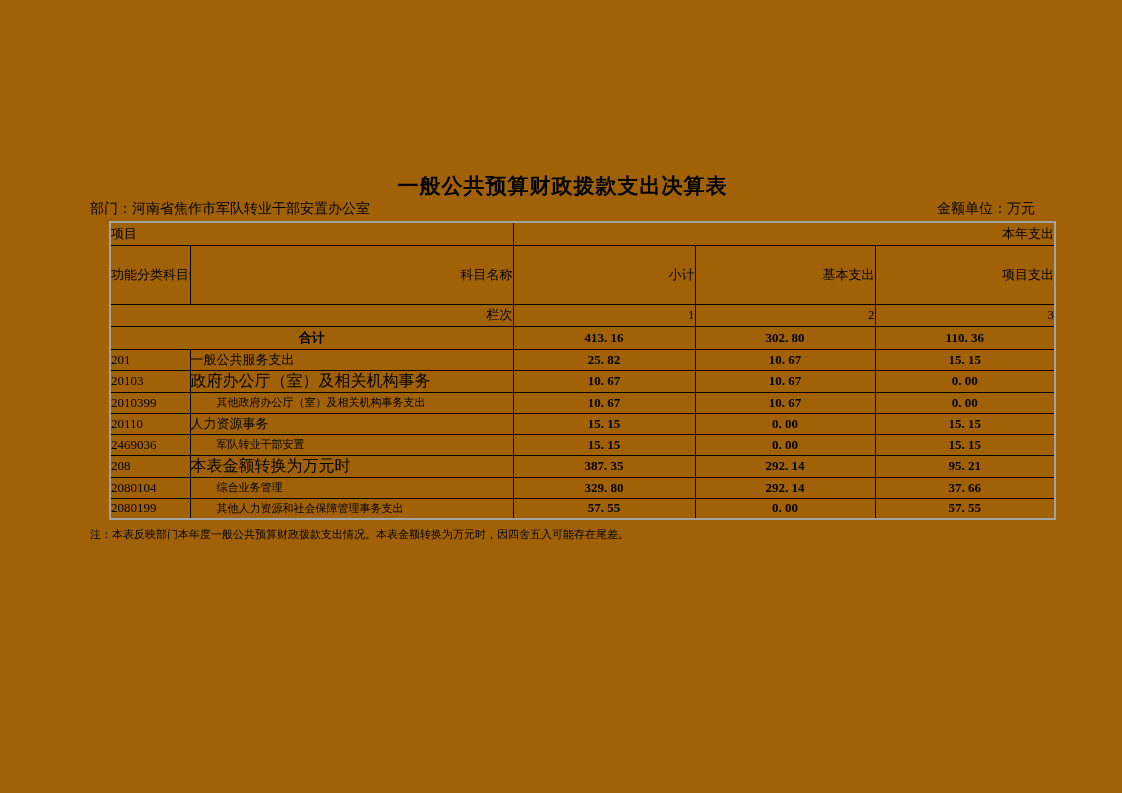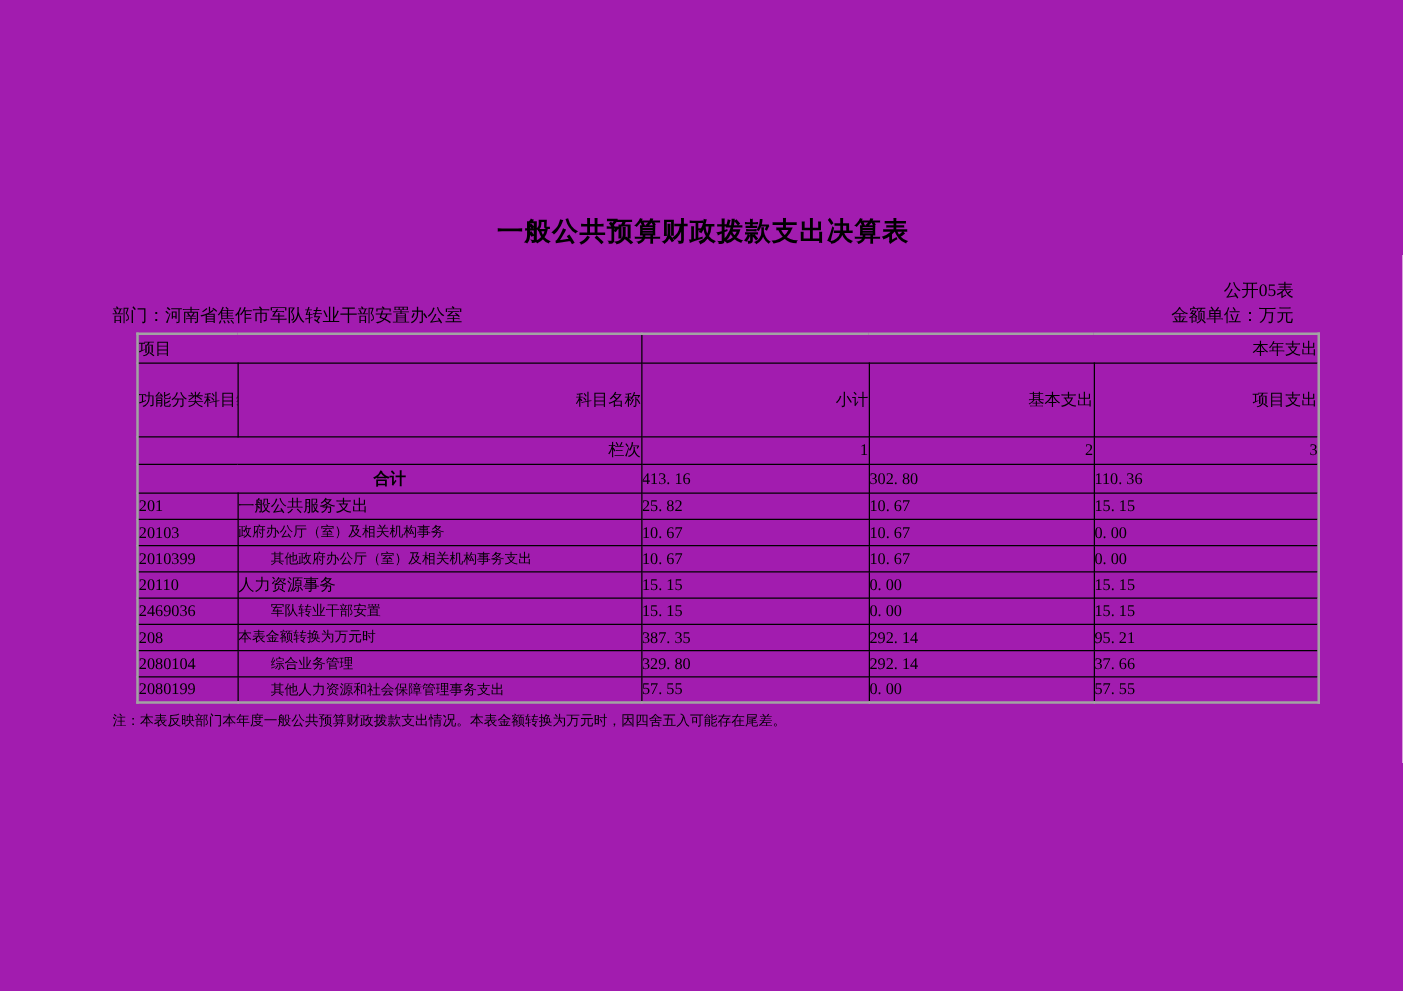--- a/index.html
+++ b/index.html
@@ -1,20 +1,20 @@
 <!DOCTYPE html>
 <html><head>
 <meta charset="utf-8">
 <style>
   html, body { margin: 0; padding: 0; background: #ffffff; }
   .page {
     position: relative;
     width: 1122px;
     height: 793px;
-    background: #a21caf;
+    background: #a16207;
     color: #000000;
     font-family: "Liberation Serif", "DejaVu Serif", serif;
     overflow: hidden;
   }
   .sheet {
     position: absolute;
     left: 90px;
     top: 0;
     width: 945px;
   }
@@ -60,23 +60,23 @@
   tr.hrow1 { height: 23px; }
   tr.hrow2 { height: 59px; }
   tr.hrow3 { height: 22px; }
   tr.trow  { height: 23px; }
   tr.drow  { height: 21px; }
   td.hleft   { text-align: left; padding-left: 5px; }
   td.hcenter { text-align: right; }
   td.wrap    { white-space: normal; text-align: center; line-height: 18px; padding: 0 3px; }
   td.code { text-align: left; padding-left: 5px; }
   td.name { text-align: left; padding-left: 4px; }
-  td.name.small { font-size: 11px; }
+  td.name.small { font-size: 16px; }
   td.name.indent { padding-left: 26px; font-size: 11px; }
-  td.num { text-align: left; padding-right: 7px; }
+  td.num { text-align: center; padding-right: 7px; font-weight: bold; }
   td.total-label {
     text-align: center;
     font-family: "Liberation Sans", "DejaVu Sans", sans-serif;
     font-weight: bold;
     font-size: 14px;
   }
   .note {
     margin-top: 7px;
     font-size: 11px;
     line-height: 15px;
@@ -84,21 +84,20 @@
   }
 </style>
 </head>
 <body>
 
 <div class="page">
   <div class="sheet">
 
     <h1 class="title">一般公共预算财政拨款支出决算表</h1>
 
-    <div class="table-code">公开05表</div>
 
     <div class="meta-row">
       <span>部门：河南省焦作市军队转业干部安置办公室</span>
       <span>金额单位：万元</span>
     </div>
 
     <table class="budget">
       <colgroup>
         <col style="width:80px">
         <col style="width:323px">

